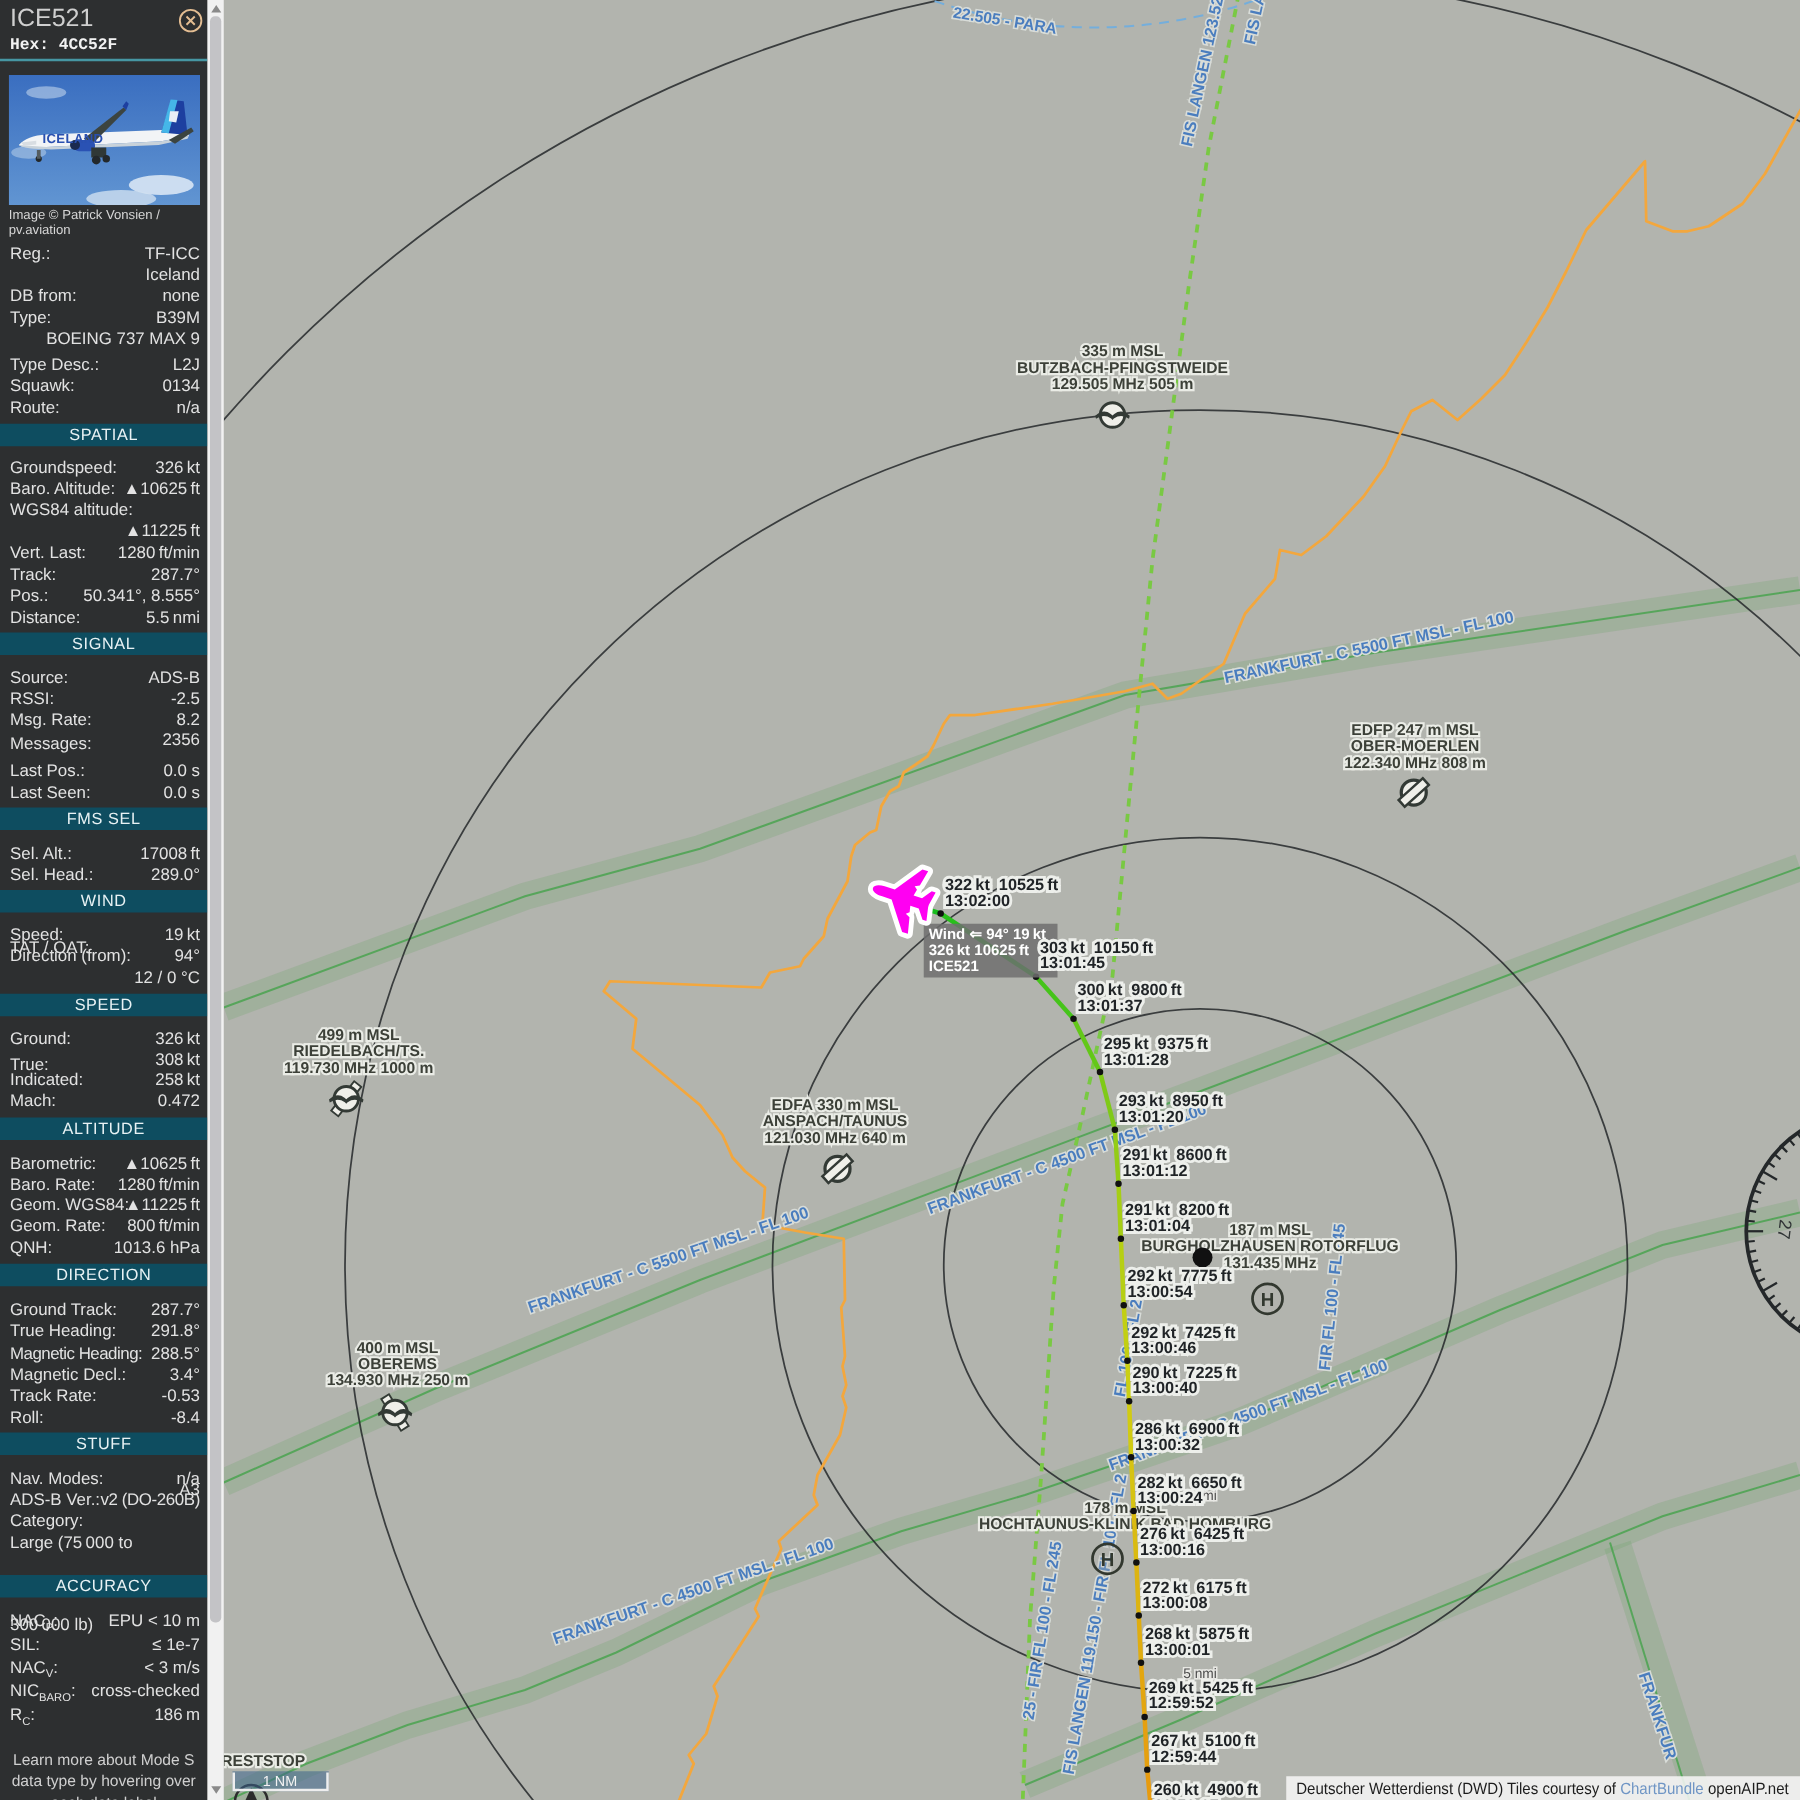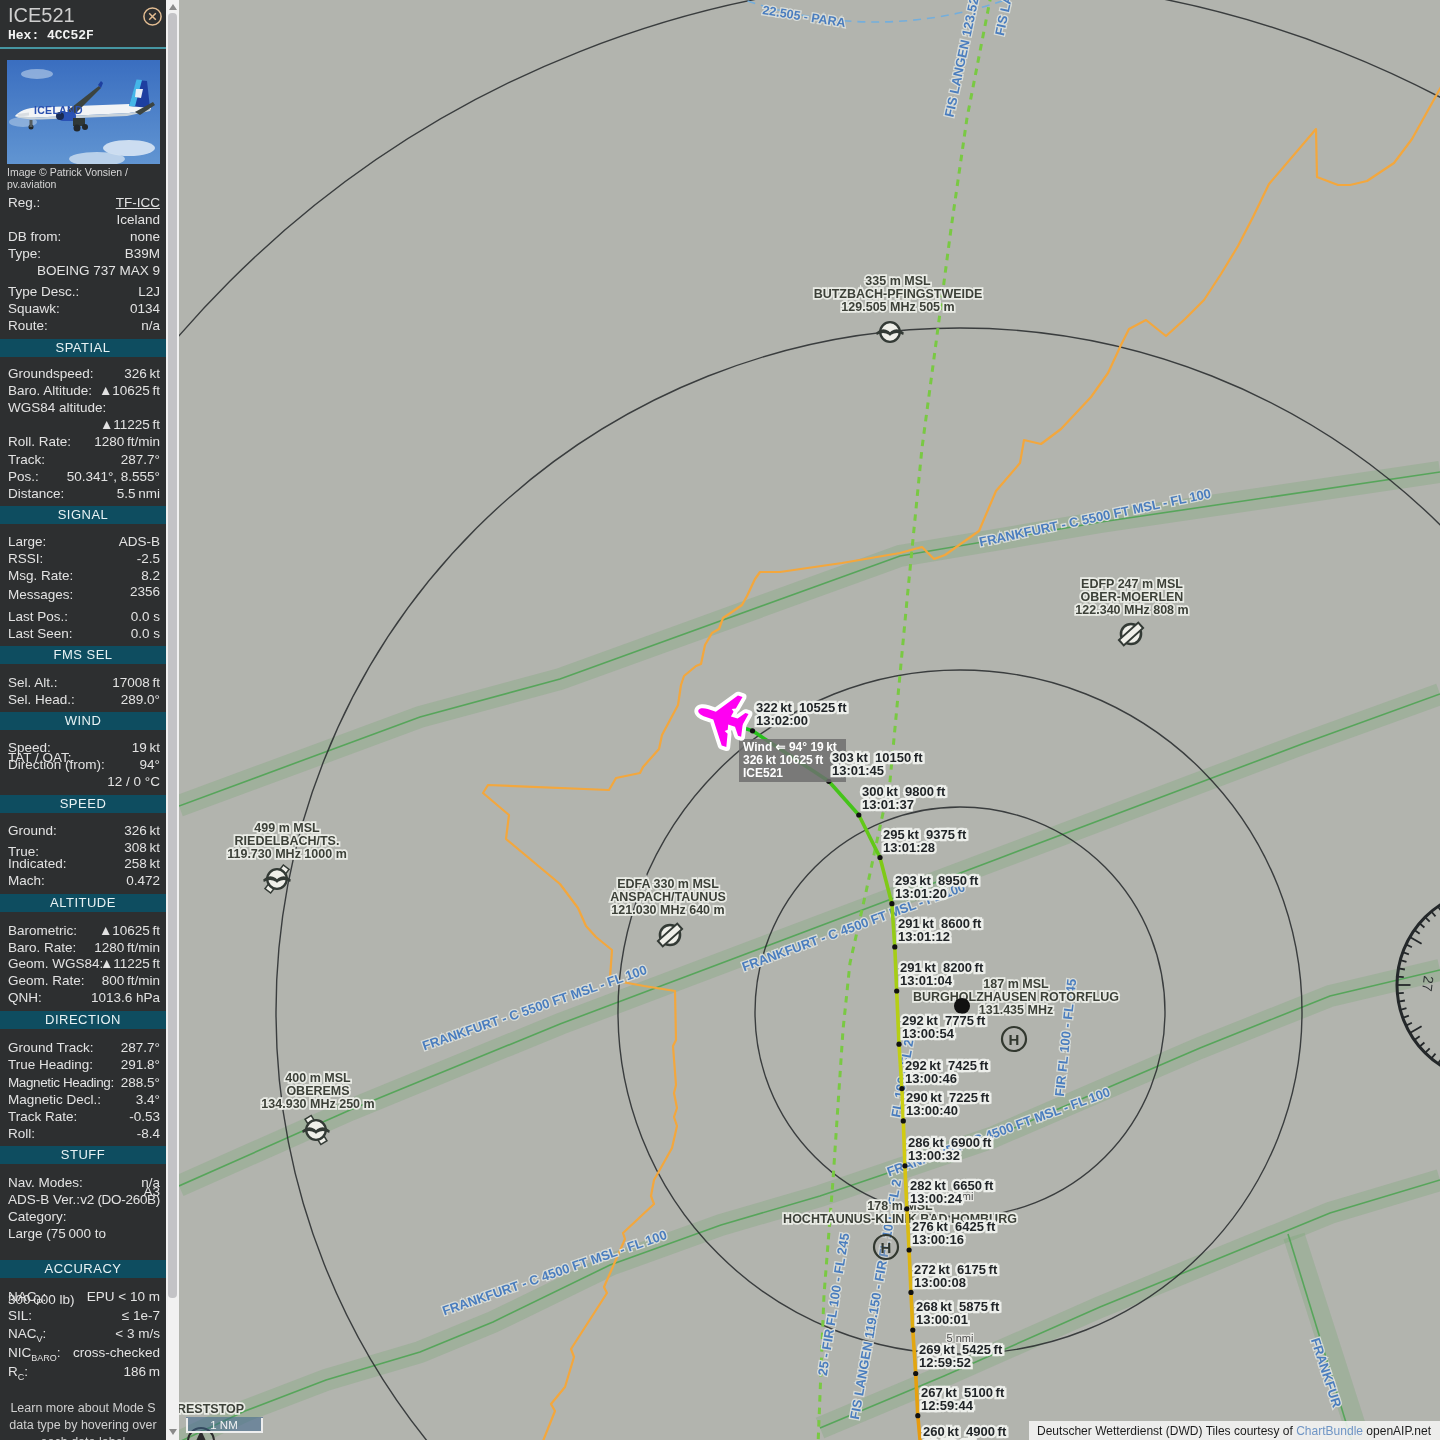--- a/index.html
+++ b/index.html
@@ -268,21 +268,21 @@
 <circle cx="70" cy="68" r="3.5" fill="#23282b"></circle>
 <circle cx="78" cy="67" r="3" fill="#23282b"></circle>
 <circle cx="24" cy="67" r="2.5" fill="#23282b"></circle>
 <rect x="22.5" y="60" width="3" height="7" fill="#555d60"></rect>
 <text x="27" y="54" font-family="Liberation Sans" font-size="10.5" font-weight="bold" fill="#2a50b0" letter-spacing="0.3">ICELAND</text>
 <path d="M10 54 L22 52.5 L22 55.5 L12 56.5 Z" fill="#d8dde2"></path>
 </g>
     </svg>
 <div style="position:absolute;left:7px;top:166px;font-size:10.5px;color:#d6d6d6;line-height:12px;">Image © Patrick Vonsien /<br>pv.aviation</div>
 <div class="lab" style="top:195px">Reg.:</div>
-<div class="val" style="top:195px"><span style="text-decoration:underline">TF-ICC</span></div>
+<div class="val" style="top:195px"><span style="">TF-ICC</span></div>
 <div class="lab" style="top:212px"></div>
 <div class="val" style="top:212px">Iceland</div>
 <div class="lab" style="top:229px">DB from:</div>
 <div class="val" style="top:229px">none</div>
 <div class="lab" style="top:246px">Type:</div>
 <div class="val" style="top:246px">B39M</div>
 <div class="lab" style="top:263px"></div>
 <div class="val" style="top:263px">BOEING 737 MAX 9</div>
 <div class="lab" style="top:284px">Type Desc.:</div>
 <div class="val" style="top:284px">L2J</div>
@@ -290,29 +290,29 @@
 <div class="val" style="top:301px">0134</div>
 <div class="lab" style="top:318px">Route:</div>
 <div class="val" style="top:318px">n/a</div>
 <div class="lab" style="top:366px">Groundspeed:</div>
 <div class="val" style="top:366px">326 kt</div>
 <div class="lab" style="top:383px">Baro. Altitude:</div>
 <div class="val" style="top:383px">▲10625 ft</div>
 <div class="lab" style="top:400px">WGS84 altitude:</div>
 <div class="lab" style="top:417px"></div>
 <div class="val" style="top:417px">▲11225 ft</div>
-<div class="lab" style="top:434px">Roll. Rate:</div>
+<div class="lab" style="top:434px">Vert. Last:</div>
 <div class="val" style="top:434px">1280 ft/min</div>
 <div class="lab" style="top:452px">Track:</div>
 <div class="val" style="top:452px">287.7°</div>
 <div class="lab" style="top:469px">Pos.:</div>
 <div class="val" style="top:469px">50.341°, 8.555°</div>
 <div class="lab" style="top:486px">Distance:</div>
 <div class="val" style="top:486px">5.5 nmi</div>
-<div class="lab" style="top:534px">Large:</div>
+<div class="lab" style="top:534px">Source:</div>
 <div class="val" style="top:534px">ADS-B</div>
 <div class="lab" style="top:551px">RSSI:</div>
 <div class="val" style="top:551px">-2.5</div>
 <div class="lab" style="top:568px">Msg. Rate:</div>
 <div class="val" style="top:568px">8.2</div>
 <div class="lab" style="top:587px">Messages:</div>
 <div class="val" style="top:584px">2356</div>
 <div class="lab" style="top:609px">Last Pos.:</div>
 <div class="val" style="top:609px">0.0 s</div>
 <div class="lab" style="top:626px">Last Seen:</div>

